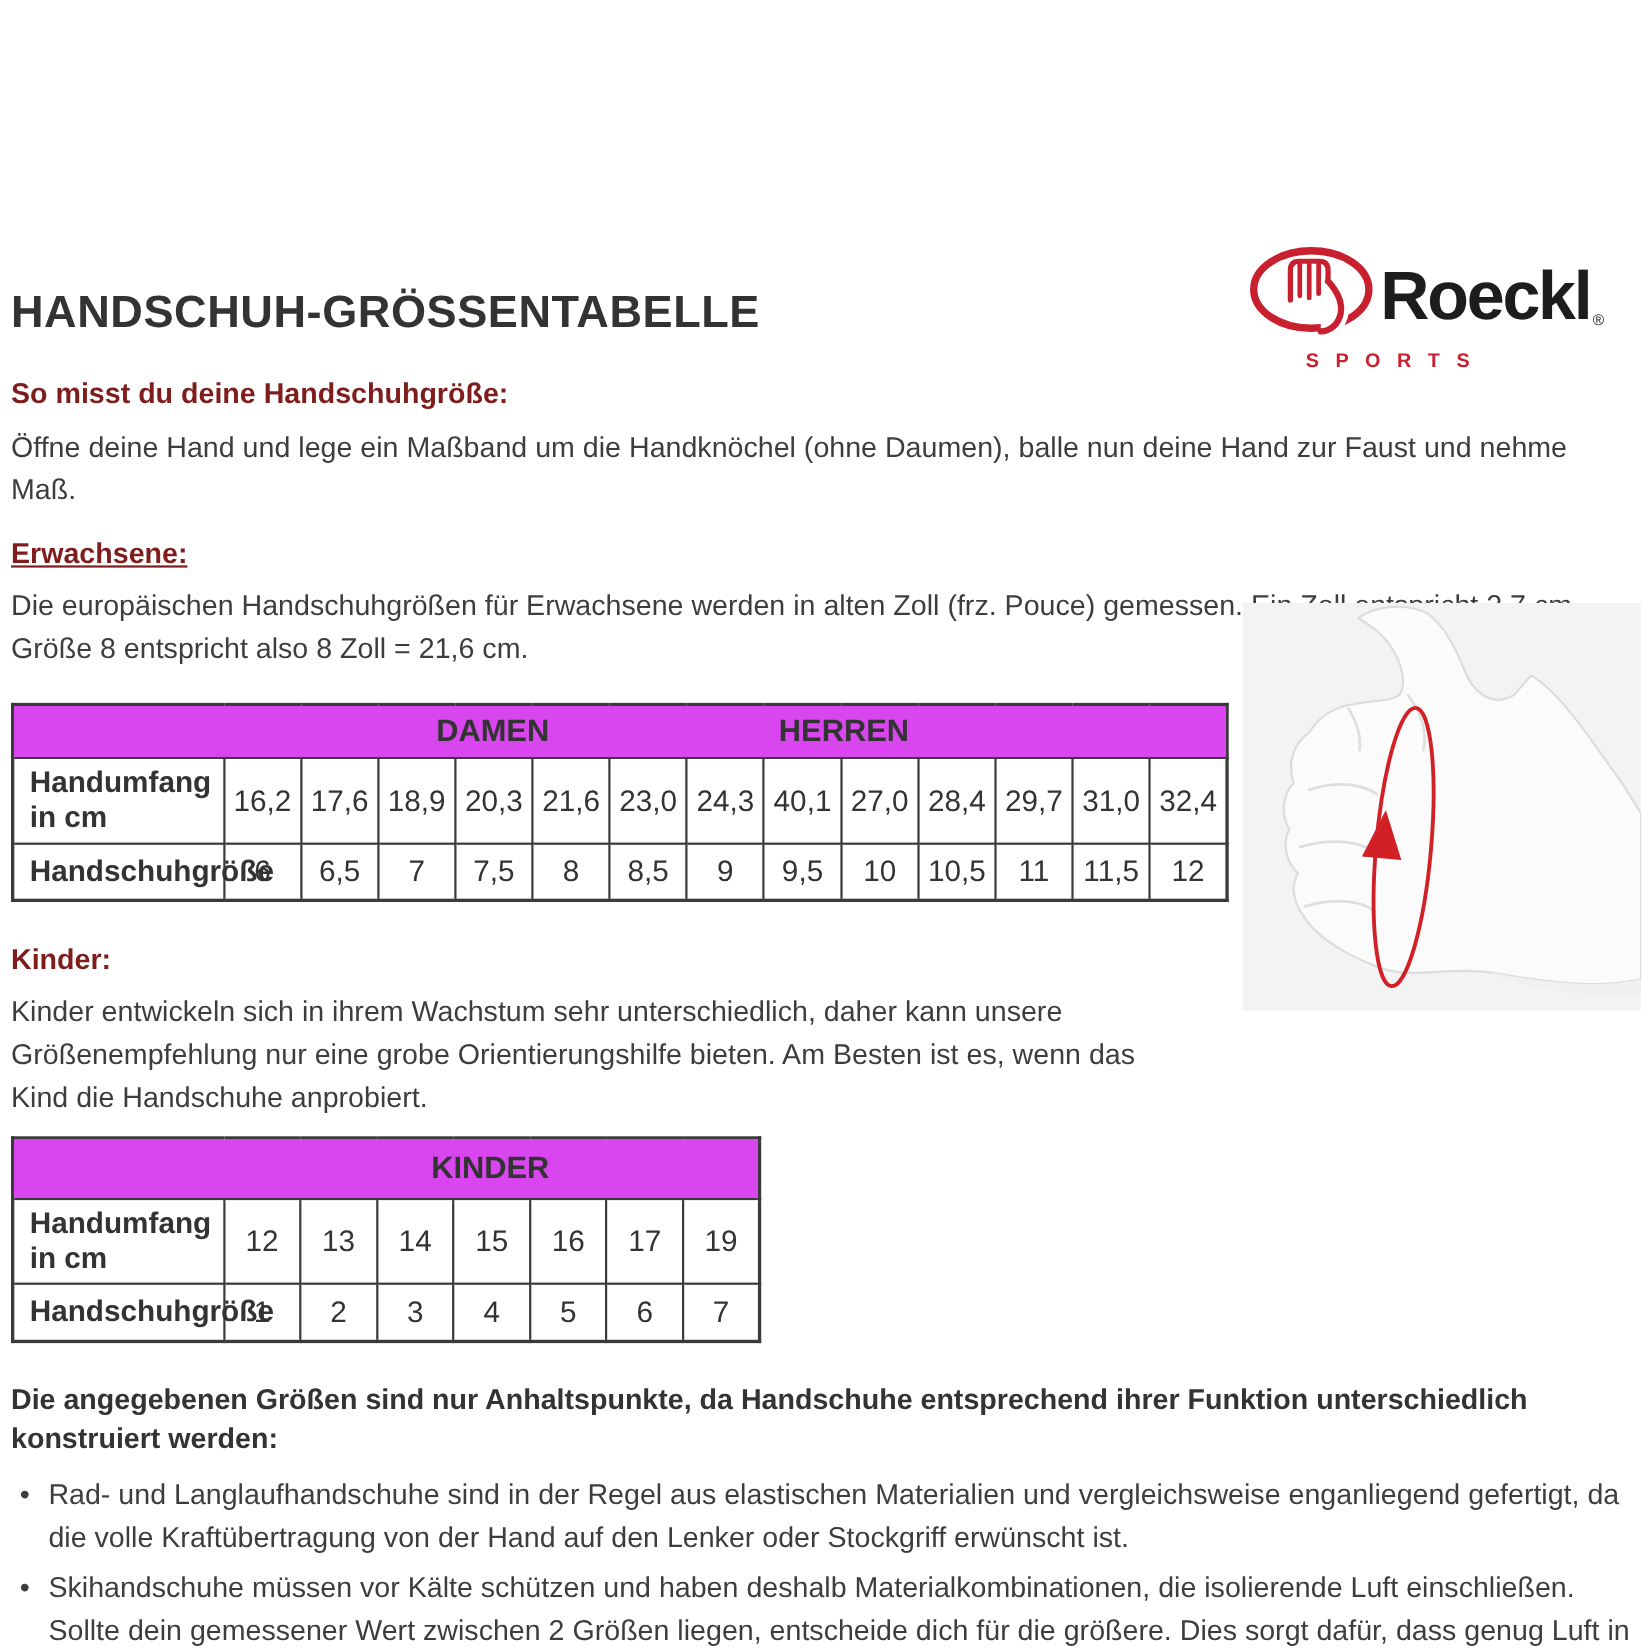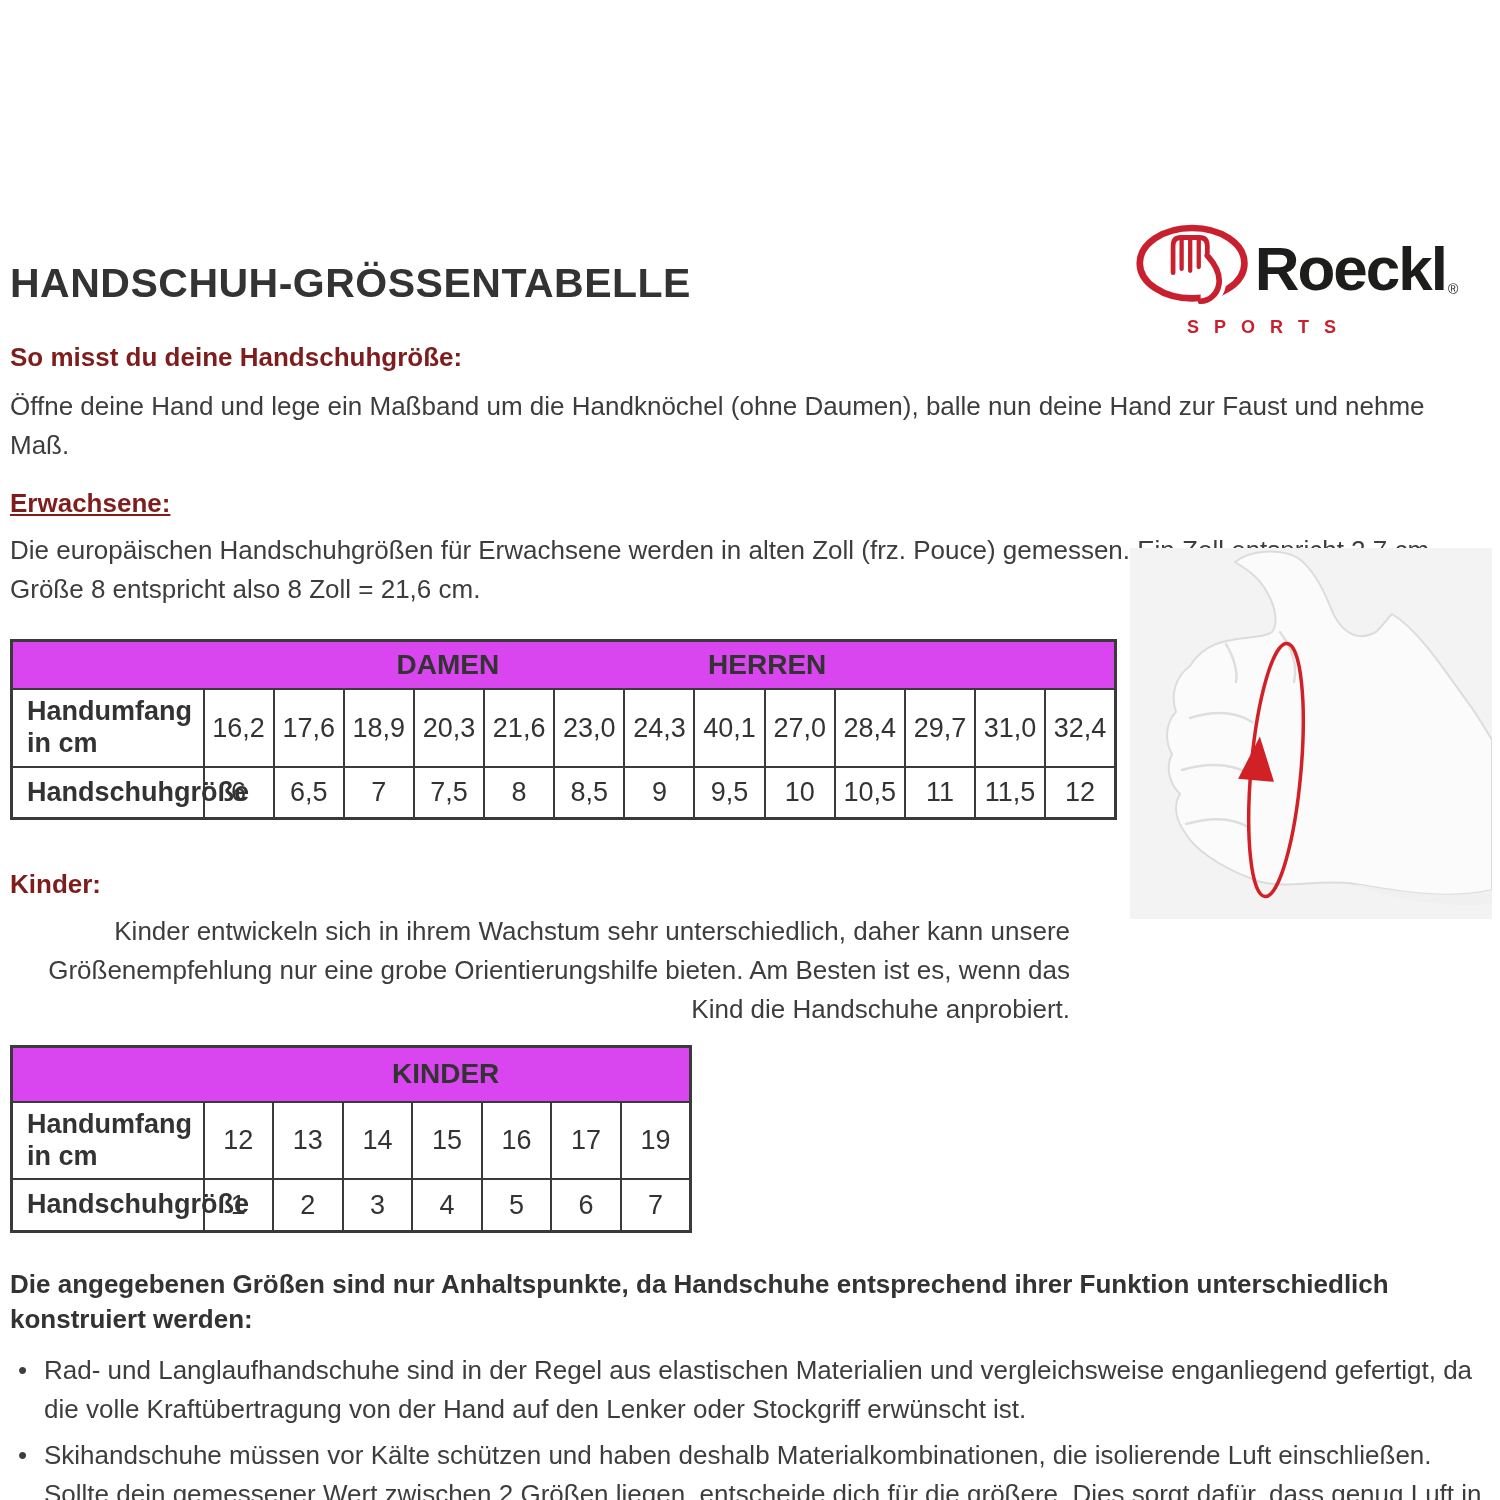--- a/index.html
+++ b/index.html
@@ -16,22 +16,22 @@
   .logo-reg { font-size:14px; font-weight:400; margin-left:2px; padding-bottom:4px; }
   .logo-sports { color:#c8202f; font-size:18px; font-weight:700; letter-spacing:15px;
     margin:0 0 0 64px; line-height:1; }
 
   
   .doc-title { font-size:41px; font-weight:700; color:#333; letter-spacing:0.5px; line-height:1.05; }
   .sec-heading { font-size:26px; font-weight:700; color:#7f1d1d; line-height:1.3; }
   .para { font-size:26px; line-height:1.5; color:#3d3d3d; }
   .mt-36 { margin-top:36px; } .mt-30 { margin-top:22px;text-decoration:underline; }
   .mt-12 { margin-top:12px; } .mt-10 { margin-top:10px; }
-  .mt-38 { margin-top:48px; } .mt-34 { margin-top:34px; }
-  .kids-para { max-width:1060px;text-align:right; }
+  .mt-38 { margin-top:36px; } .mt-34 { margin-top:34px; }
+  .kids-para { max-width:1060px; }
 
   
   table.size-table { border-collapse:collapse; table-layout:fixed; margin-top:30px;
     border:3px solid #3a3a3a; }
   table.adults { width:1107px; }
   table.kids { width:682px; margin-top:16px; }
   table.size-table col.label-col { width:192px; }
   table.size-table th, table.size-table td { border:2px solid #3a3a3a; }
   .group-cell { background:#d946ef; position:relative; height:49px; }
   table.kids .group-cell { height:55px; }

